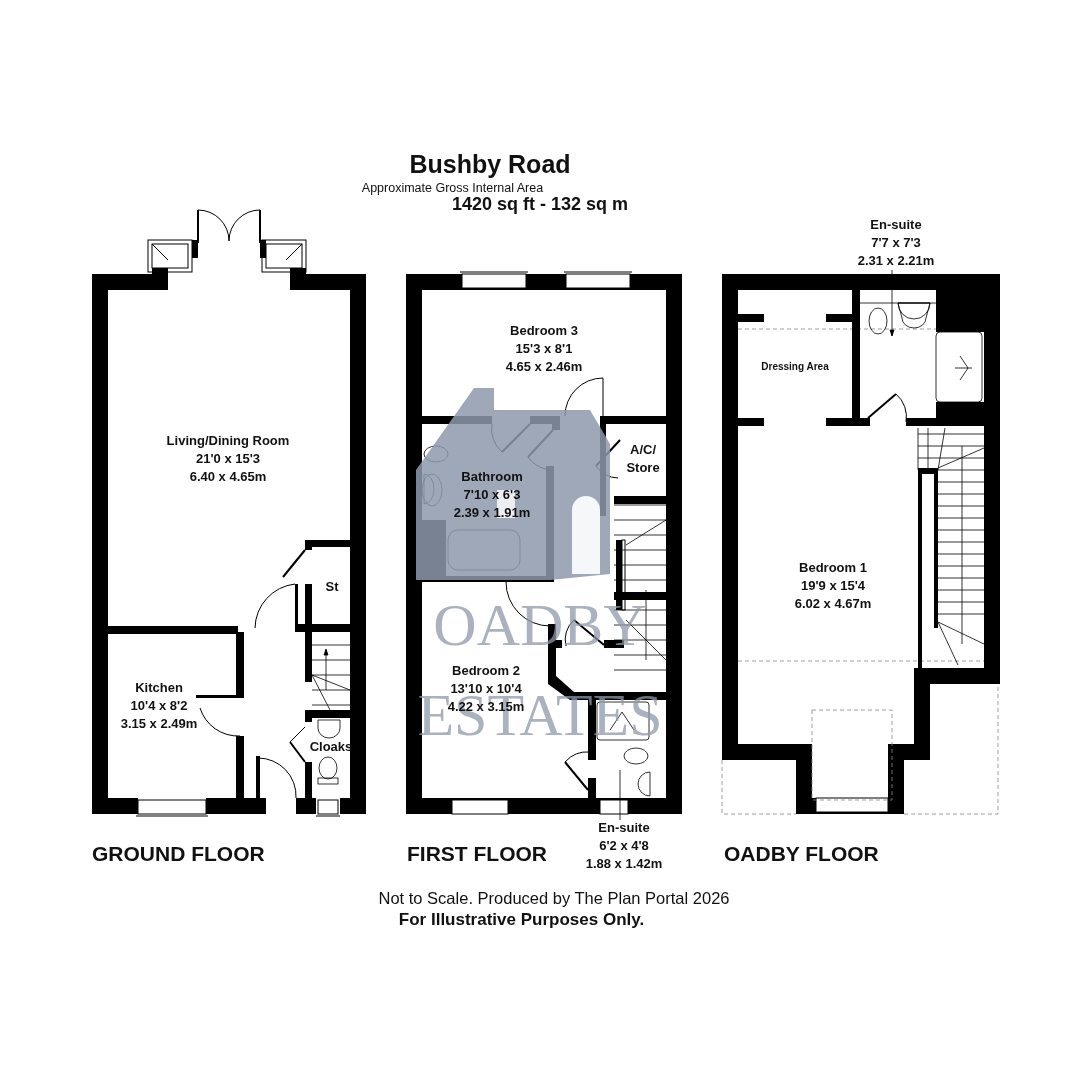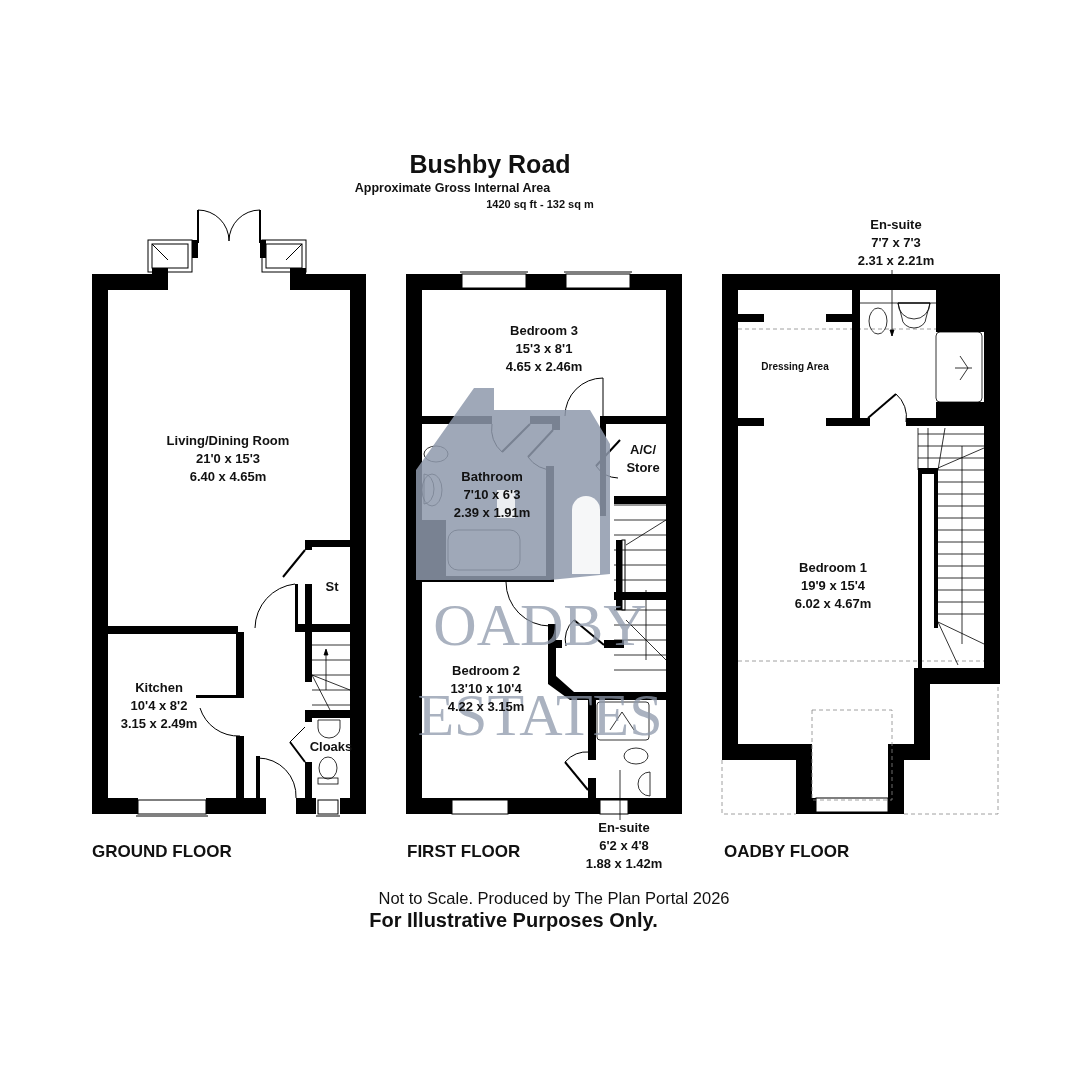--- a/index.html
+++ b/index.html
@@ -1,23 +1,23 @@
 <!DOCTYPE html>
 <html><head>
   <meta charset="utf-8">
   <style>
     html, body { margin: 0; padding: 0; background: #ffffff; }
     body { width: 1080px; height: 1080px; position: relative; overflow: hidden; font-family: "Liberation Sans", sans-serif; color: #111; }
     .abs { position: absolute; }
     .title { left: 0; width: 980px; top: 150px; text-align: center; font-weight: bold; font-size: 25px; line-height: 28px; }
-    .subtitle { left: 0; width: 905px; top: 180px; text-align: center; font-weight: bold; font-size: 12.5px; line-height: 16px; }
-    .area { left: 0; width: 1080px; top: 196px; text-align: center; font-weight: bold; font-size: 11px; line-height: 16px; }
+    .subtitle { left: 0; width: 905px; top: 180px; text-align: center; font-weight: normal; font-size: 12.5px; line-height: 16px; }
+    .area { left: 0; width: 1080px; top: 196px; text-align: center; font-weight: bold; font-size: 18px; line-height: 16px; }
     .footer1 { left: 14px; width: 1080px; top: 888px; text-align: center; font-size: 16.5px; line-height: 20px; }
-    .footer2 { left: 0; width: 1027px; top: 910px; text-align: center; font-size: 20px; line-height: 20px; font-weight: bold; }
-    .floor-label { font-weight: bold; font-size: 17px; top: 842px; }
+    .footer2 { left: 8px; width: 1027px; top: 910px; text-align: center; font-size: 17px; line-height: 20px; font-weight: bold; }
+    .floor-label { font-weight: bold; font-size: 21px; top: 842px; }
     svg.plan { position: absolute; left: 0; top: 0; }
     .room-label { font-family: "Liberation Sans", sans-serif; font-weight: bold; fill: #111; text-anchor: middle; }
     .watermark { font-family: "Liberation Serif", serif; fill: #8e99ab; opacity: 0.75; text-anchor: middle; }
   </style>
 </head>
 <body>
 
 <div class="abs title">Bushby Road</div>
 <div class="abs subtitle">Approximate Gross Internal Area</div>
 <div class="abs area">1420 sq ft - 132 sq m</div>

